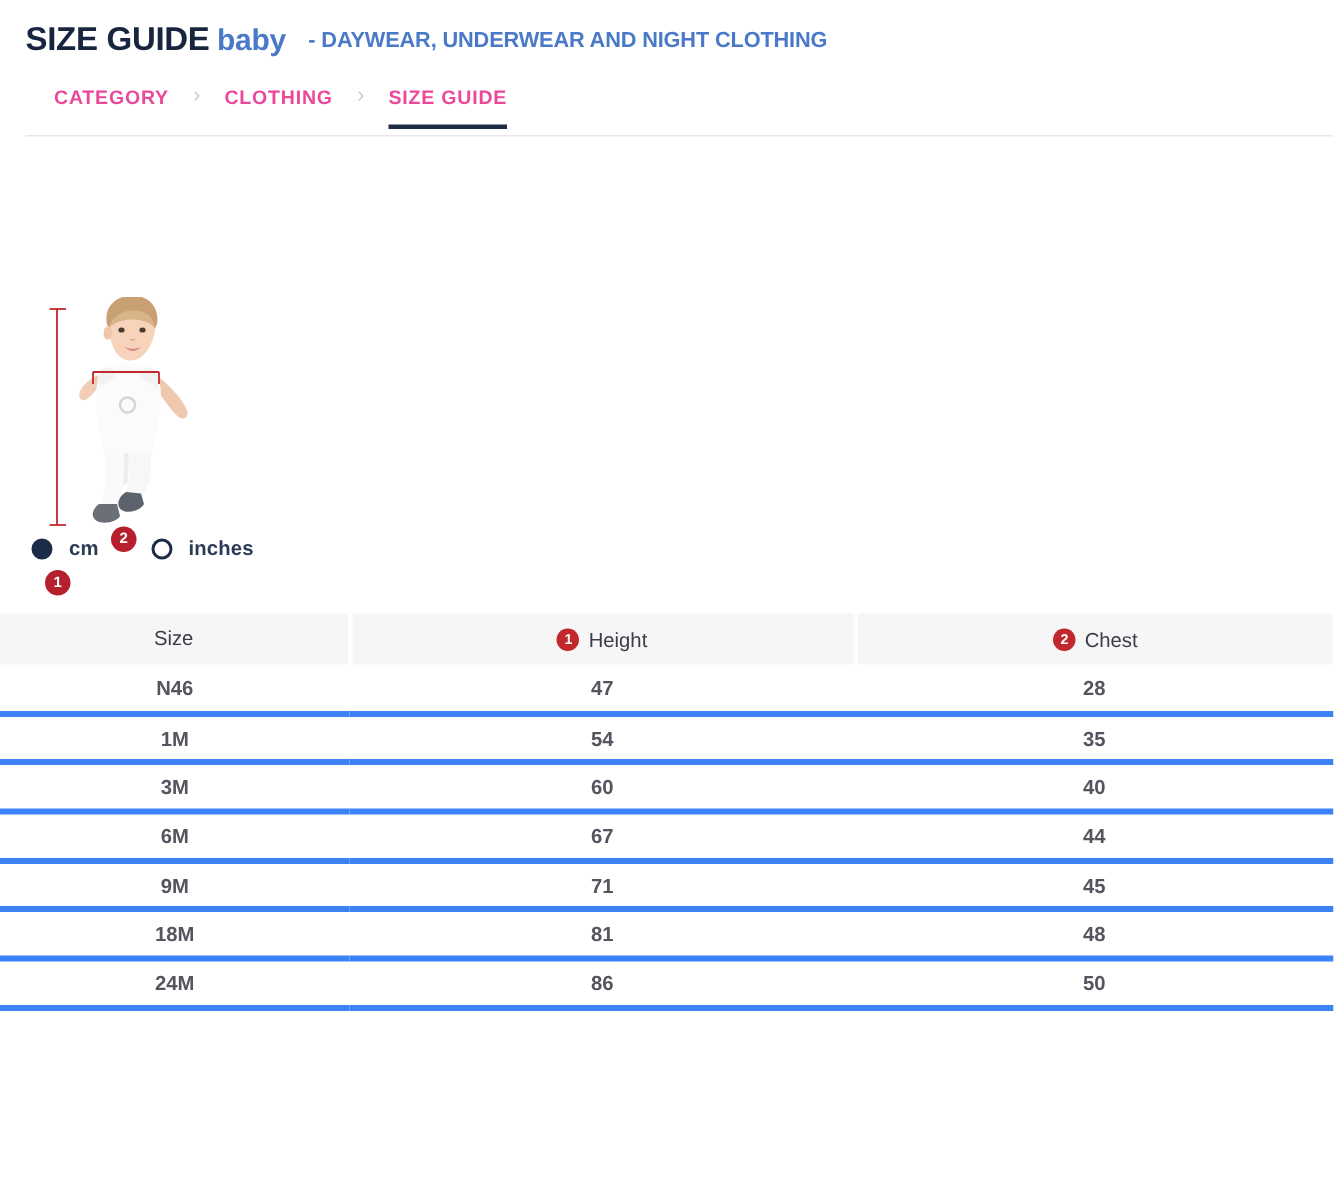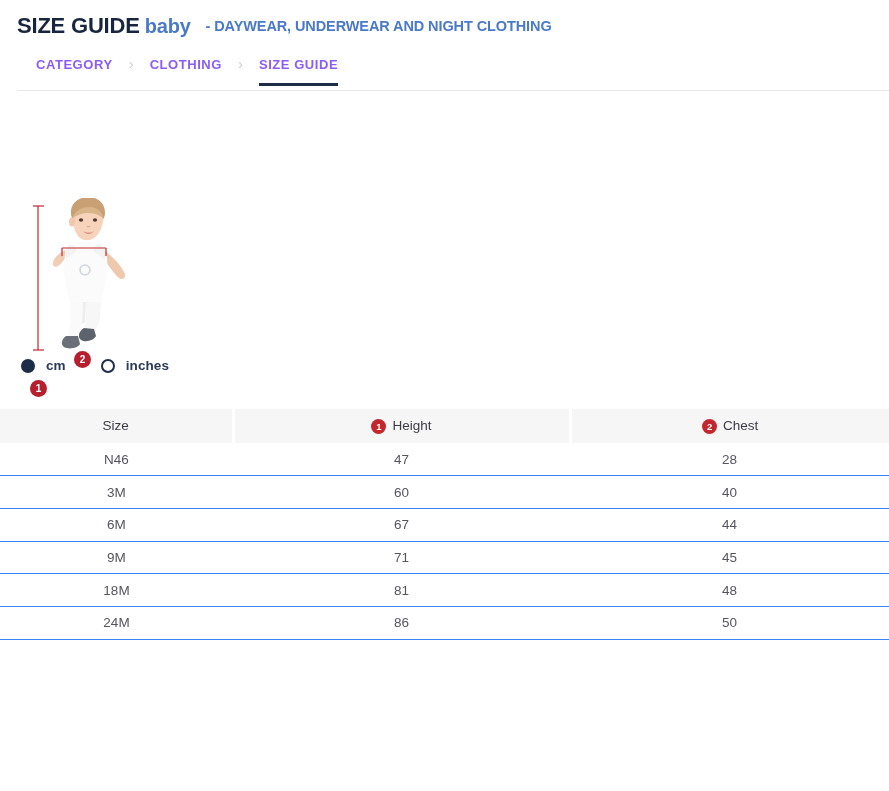--- a/index.html
+++ b/index.html
@@ -58,21 +58,21 @@
     position: absolute;
     left: 17px;
     right: 0px;
     bottom: 0;
     height: 1px;
     background: #e8e8ea;
   }
   .crumb {
     font-size: 13px;
     font-weight: bold;
-    color: #8b5cf6;
+    color: #ec4899;
     letter-spacing: 0.55px;
     padding: 4px 0 13px 0;
     position: relative;
     z-index: 2;
     cursor: pointer;
   }
   .crumb.active {
     border-bottom: 3px solid #1d2c47;
     padding-bottom: 11px;
   }
@@ -160,21 +160,21 @@
     font-weight: normal;
     color: #3c3c46;
     height: 34px;
     vertical-align: middle;
     border-right: 3px solid #ffffff;
     padding: 0;
   }
   .size-table th:last-child { border-right: none; }
   .size-table th .th-inner {
     display: flex;
-    align-items: flex-start;
+    align-items: flex-end;
     justify-content: center;
     gap: 6px;
     line-height: 1;
   }
   .th-badge {
     width: 15px;
     height: 15px;
     border-radius: 50%;
     background: #c1272d;
     color: #fff;
@@ -183,21 +183,22 @@
     line-height: 15px;
     text-align: center;
     flex: none;
   }
   .size-table td {
     font-size: 13.5px;
     color: #55555f;
     text-align: center;
     height: 32.7px;
     padding: 0;
-    border-bottom: 1px solid #3b82f6;
+    border-bottom: 4px solid #3b82f6;
+    font-weight: bold;
   }
   .size-table tbody tr:first-child td { border-top: none; }
   .col-size  { width: 233px; }
   .col-height{ width: 337px; }
   .col-chest { width: 319px; }
 </style>
 </head>
 <body>
 
 <div class="page-header">
@@ -313,20 +314,25 @@
       </th>
     </tr>
   </thead>
   <tbody id="table-body">
       <tr>
         <td>N46</td>
         <td>47</td>
         <td>28</td>
       </tr>
       <tr>
+        <td>1M</td>
+        <td>54</td>
+        <td>35</td>
+      </tr>
+      <tr>
         <td>3M</td>
         <td>60</td>
         <td>40</td>
       </tr>
       <tr>
         <td>6M</td>
         <td>67</td>
         <td>44</td>
       </tr>
       <tr>

